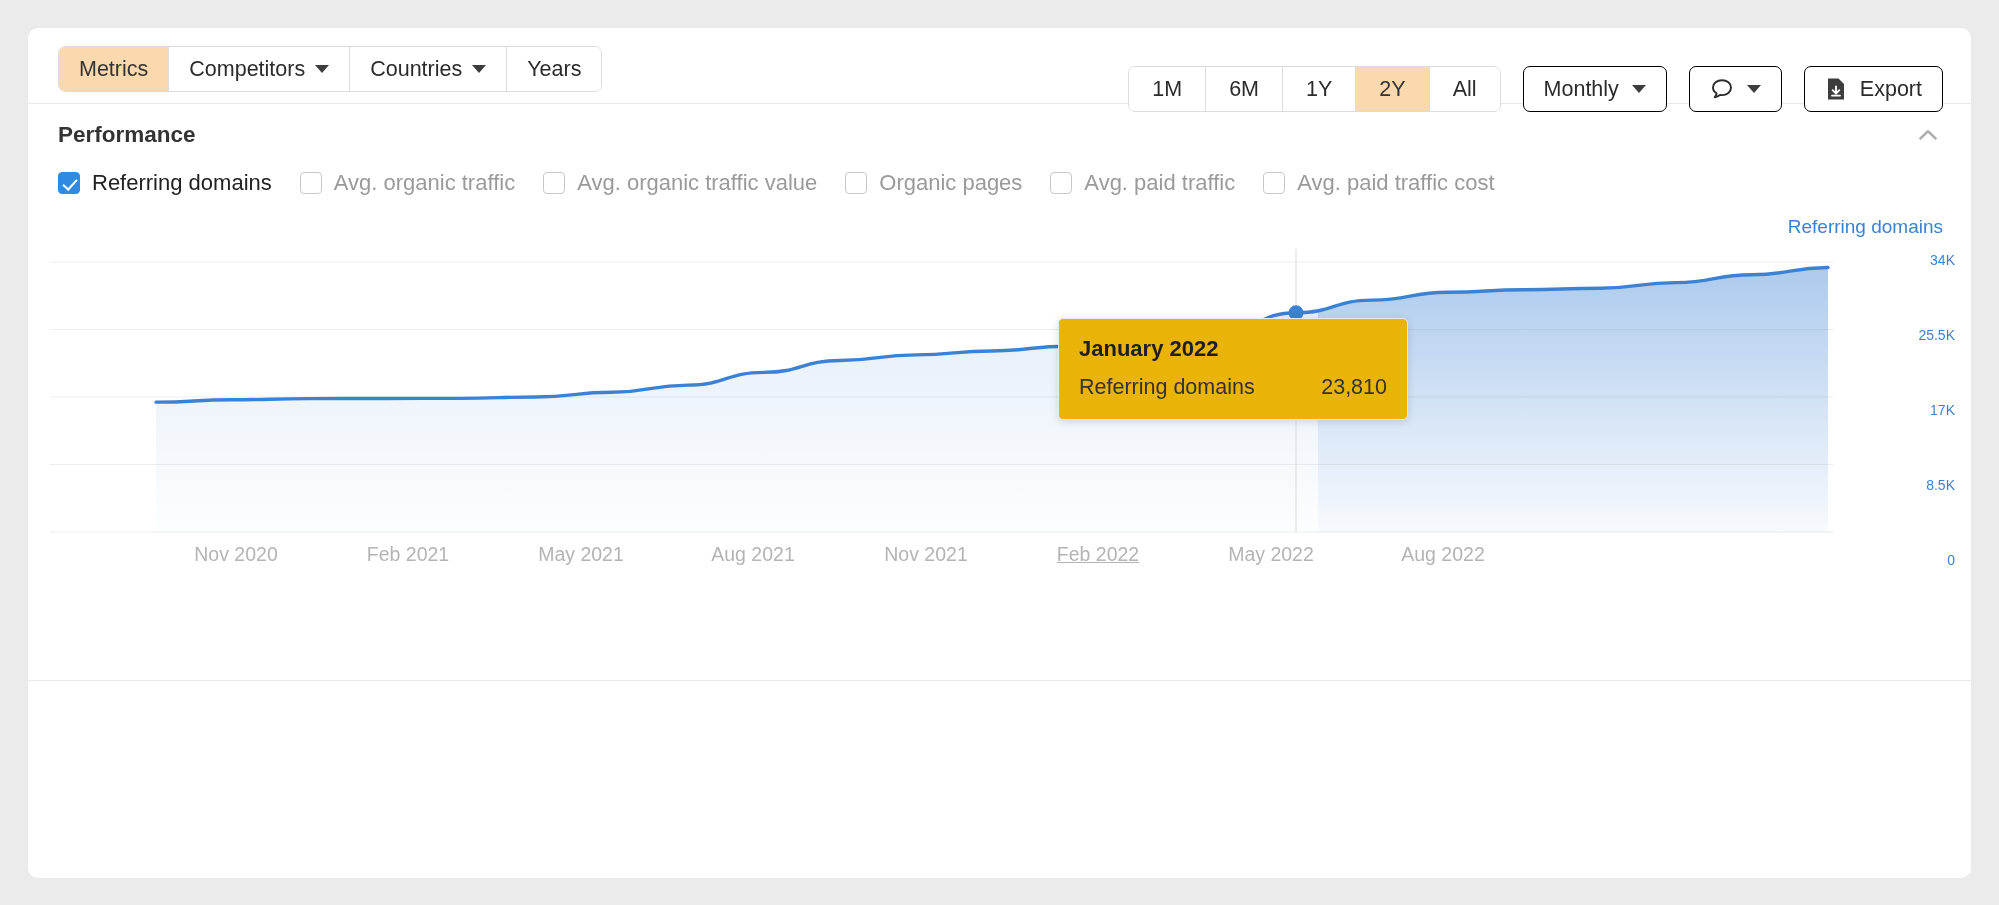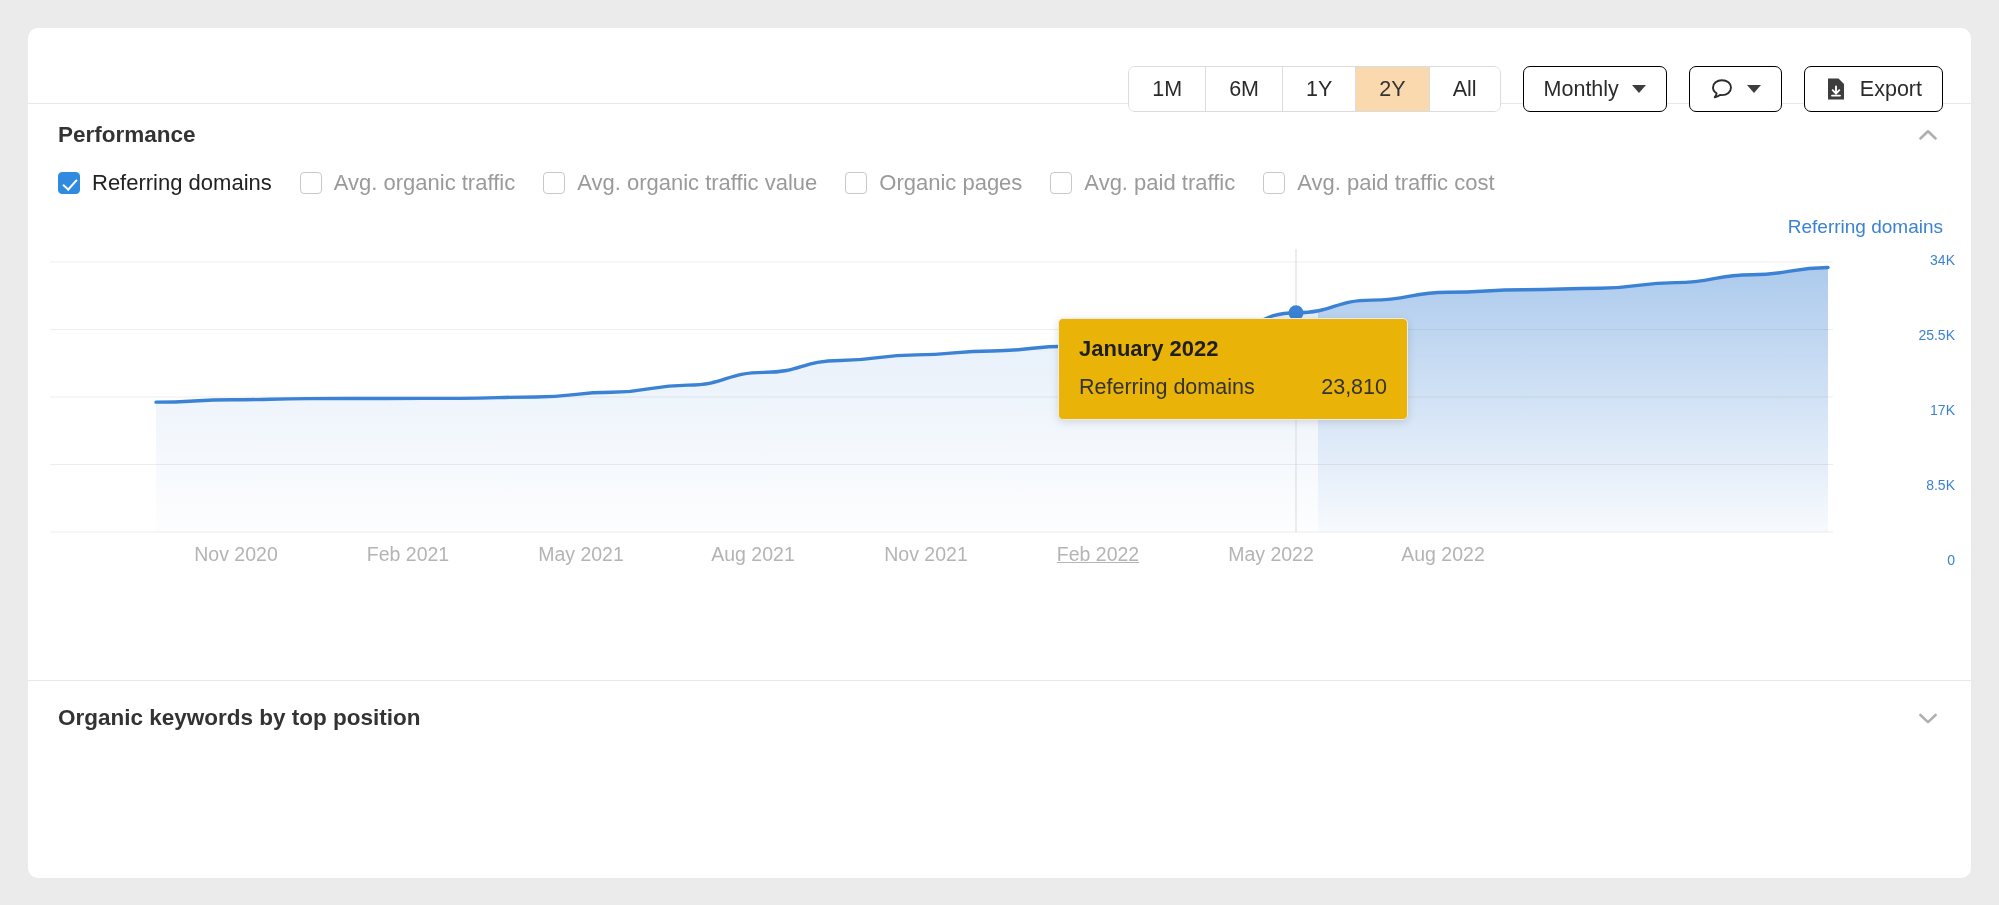--- a/index.html
+++ b/index.html
@@ -128,20 +128,38 @@
   }
 </style>
 </head>
 <body>
 
 <div class="page">
   <div class="card">
 
     <div class="toolbar">
 
+      <div class="toolbar-left">
+        <div class="btn-group">
+          <div class="gbtn active">
+            <span>Metrics</span>
+          </div>
+          <div class="gbtn">
+            <span>Competitors</span>
+            <span class="caret"></span>
+          </div>
+          <div class="gbtn">
+            <span>Countries</span>
+            <span class="caret"></span>
+          </div>
+          <div class="gbtn">
+            <span>Years</span>
+          </div>
+        </div>
+      </div>
 
       <div class="toolbar-right">
         <div class="btn-group range-group">
           <div class="gbtn">
             <span>1M</span>
           </div>
           <div class="gbtn">
             <span>6M</span>
           </div>
           <div class="gbtn">
@@ -263,21 +281,15 @@
         <div class="tt-title">January 2022</div>
         <div class="tt-row">
           <span class="tt-name">Referring domains</span>
           <span class="tt-val">23,810</span>
         </div>
       </div>
     </div>
 
     <div class="divider"></div>
 
-    <div class="bottom-head">
-      <div class="section-title">Organic keywords by top position</div>
-      <svg class="chev" viewBox="0 0 24 24">
-        <path d="M5 9.2l7 6.6 7-6.6" fill="none" stroke="#b0b0b0" stroke-width="2.4" stroke-linecap="round" stroke-linejoin="round"></path>
-      </svg>
-    </div>
 
   </div>
 </div>
 
 </body></html>

